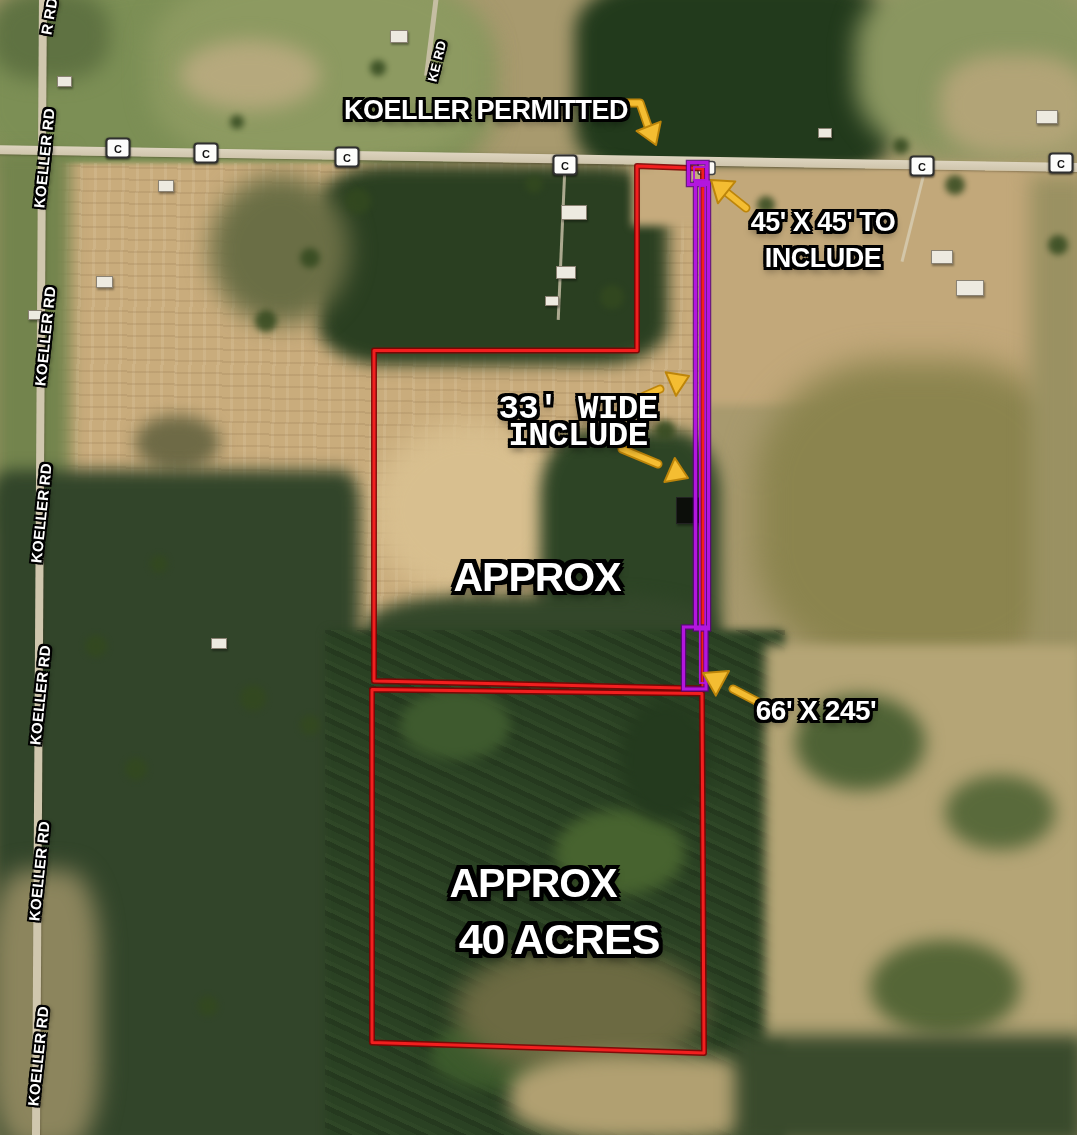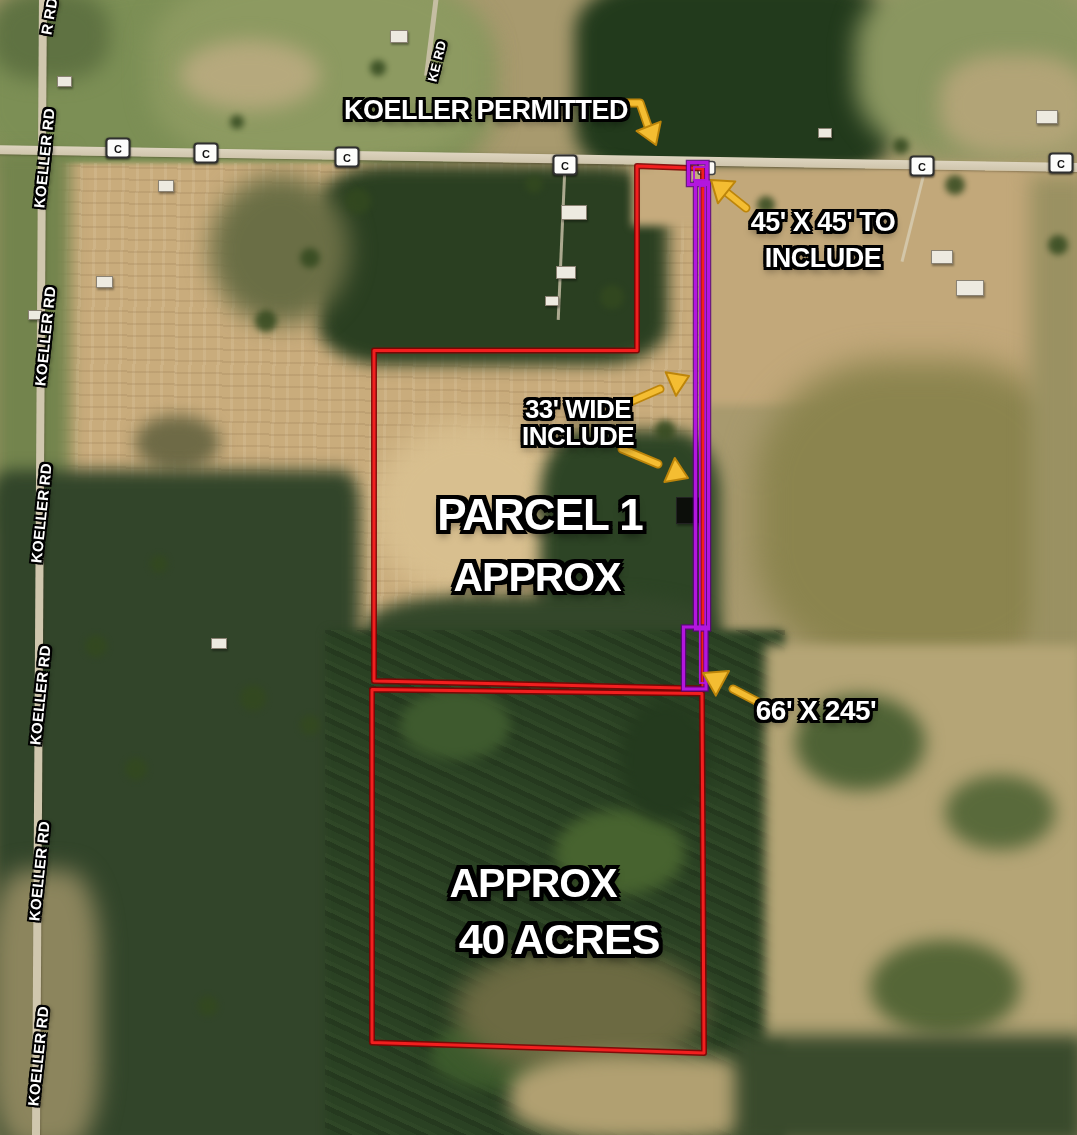--- a/index.html
+++ b/index.html
@@ -207,26 +207,25 @@
 
   <div class="txt" style="left:486px;top:111px;font-size:27px;">
     <div>KOELLER PERMITTED</div>
   </div>
 
   <div class="txt" style="left:823px;top:240px;font-size:27px;line-height:36px;">
     <div>45' X 45' TO</div>
     <div>INCLUDE</div>
   </div>
 
-  <div class="txt" style="left:578px;top:423px;font-size:26px;line-height:27px;">
+  <div class="txt" style="left:578px;top:423px;font-size:34px;line-height:27px;font-family:Liberation Mono, monospace;">
     <div>33' WIDE</div>
     <div>INCLUDE</div>
   </div>
 
   <div class="txt" style="left:816px;top:711px;font-size:28px;">66' X 245'</div>
 
-  <div class="txt big" style="left:540px;top:515px;font-size:44px;">PARCEL 1</div>
   <div class="txt big" style="left:537px;top:578px;font-size:41px;">APPROX</div>
 
   <div class="txt big" style="left:533px;top:884px;font-size:41px;">APPROX</div>
   <div class="txt big" style="left:531px;top:940px;font-size:43px;margin-left:28px;">40 ACRES</div>
 
 </div>
 
 </body></html>

